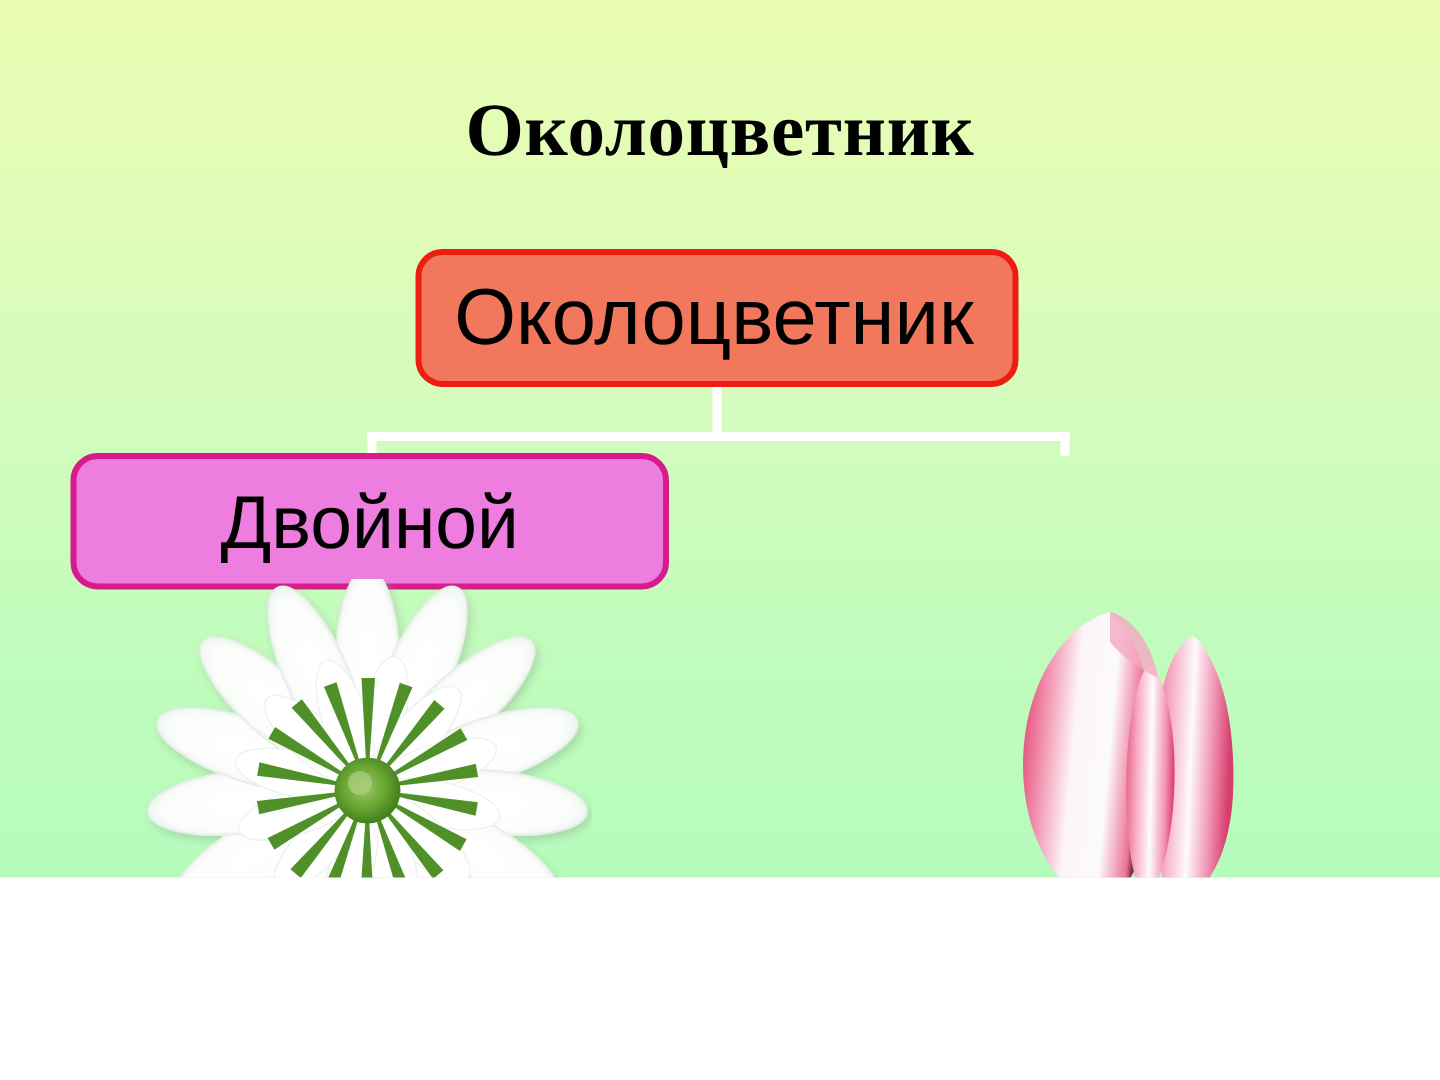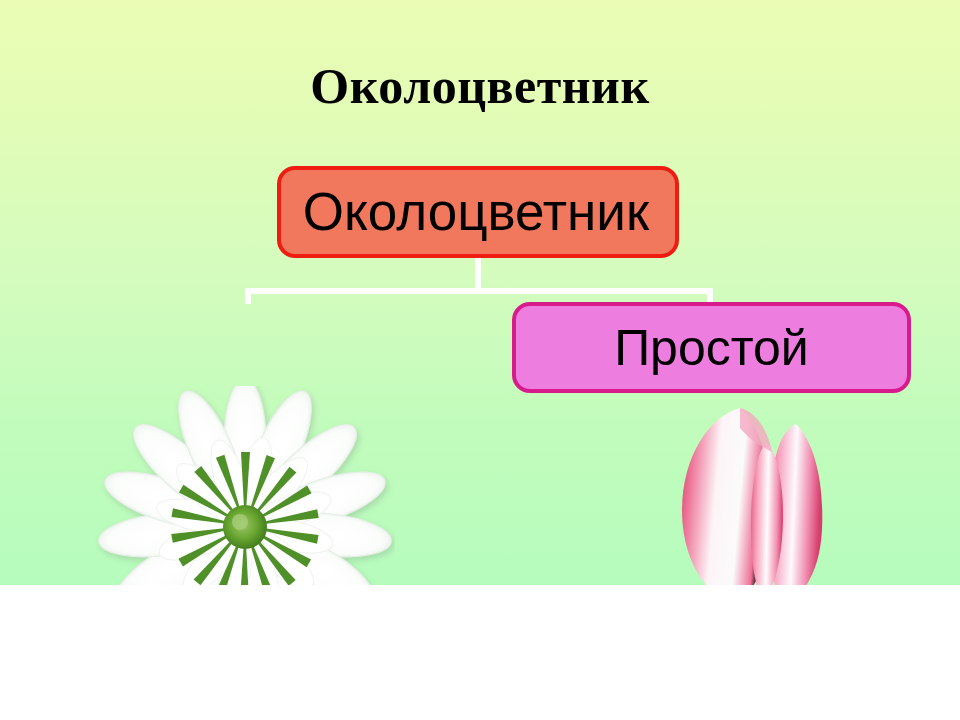--- a/index.html
+++ b/index.html
@@ -156,24 +156,24 @@
 
   <div class="connector" id="conn-stem"></div>
   <div class="connector" id="conn-bar"></div>
   <div class="connector" id="conn-drop-left"></div>
   <div class="connector" id="conn-drop-right"></div>
 
   <div class="node" id="node-root">
     <span class="node-label">Околоцветник</span>
   </div>
 
-
-  <div class="node" id="node-simple">
-    <span class="node-label">Простой</span>
+  <div class="node" id="node-double">
+    <span class="node-label">Двойной</span>
   </div>
+
 
   <div class="flower-wrap" id="flower-daisy">
     <svg viewBox="0 0 300 306" xmlns="http://www.w3.org/2000/svg">
       <defs>
         <radialGradient id="petalShade" cx="50%" cy="50%" r="60%">
           <stop offset="0%" stop-color="#ffffff"></stop>
           <stop offset="70%" stop-color="#fbfdfb"></stop>
           <stop offset="100%" stop-color="#e3ece3"></stop>
         </radialGradient>
         <radialGradient id="centerGrad" cx="45%" cy="45%" r="55%">

